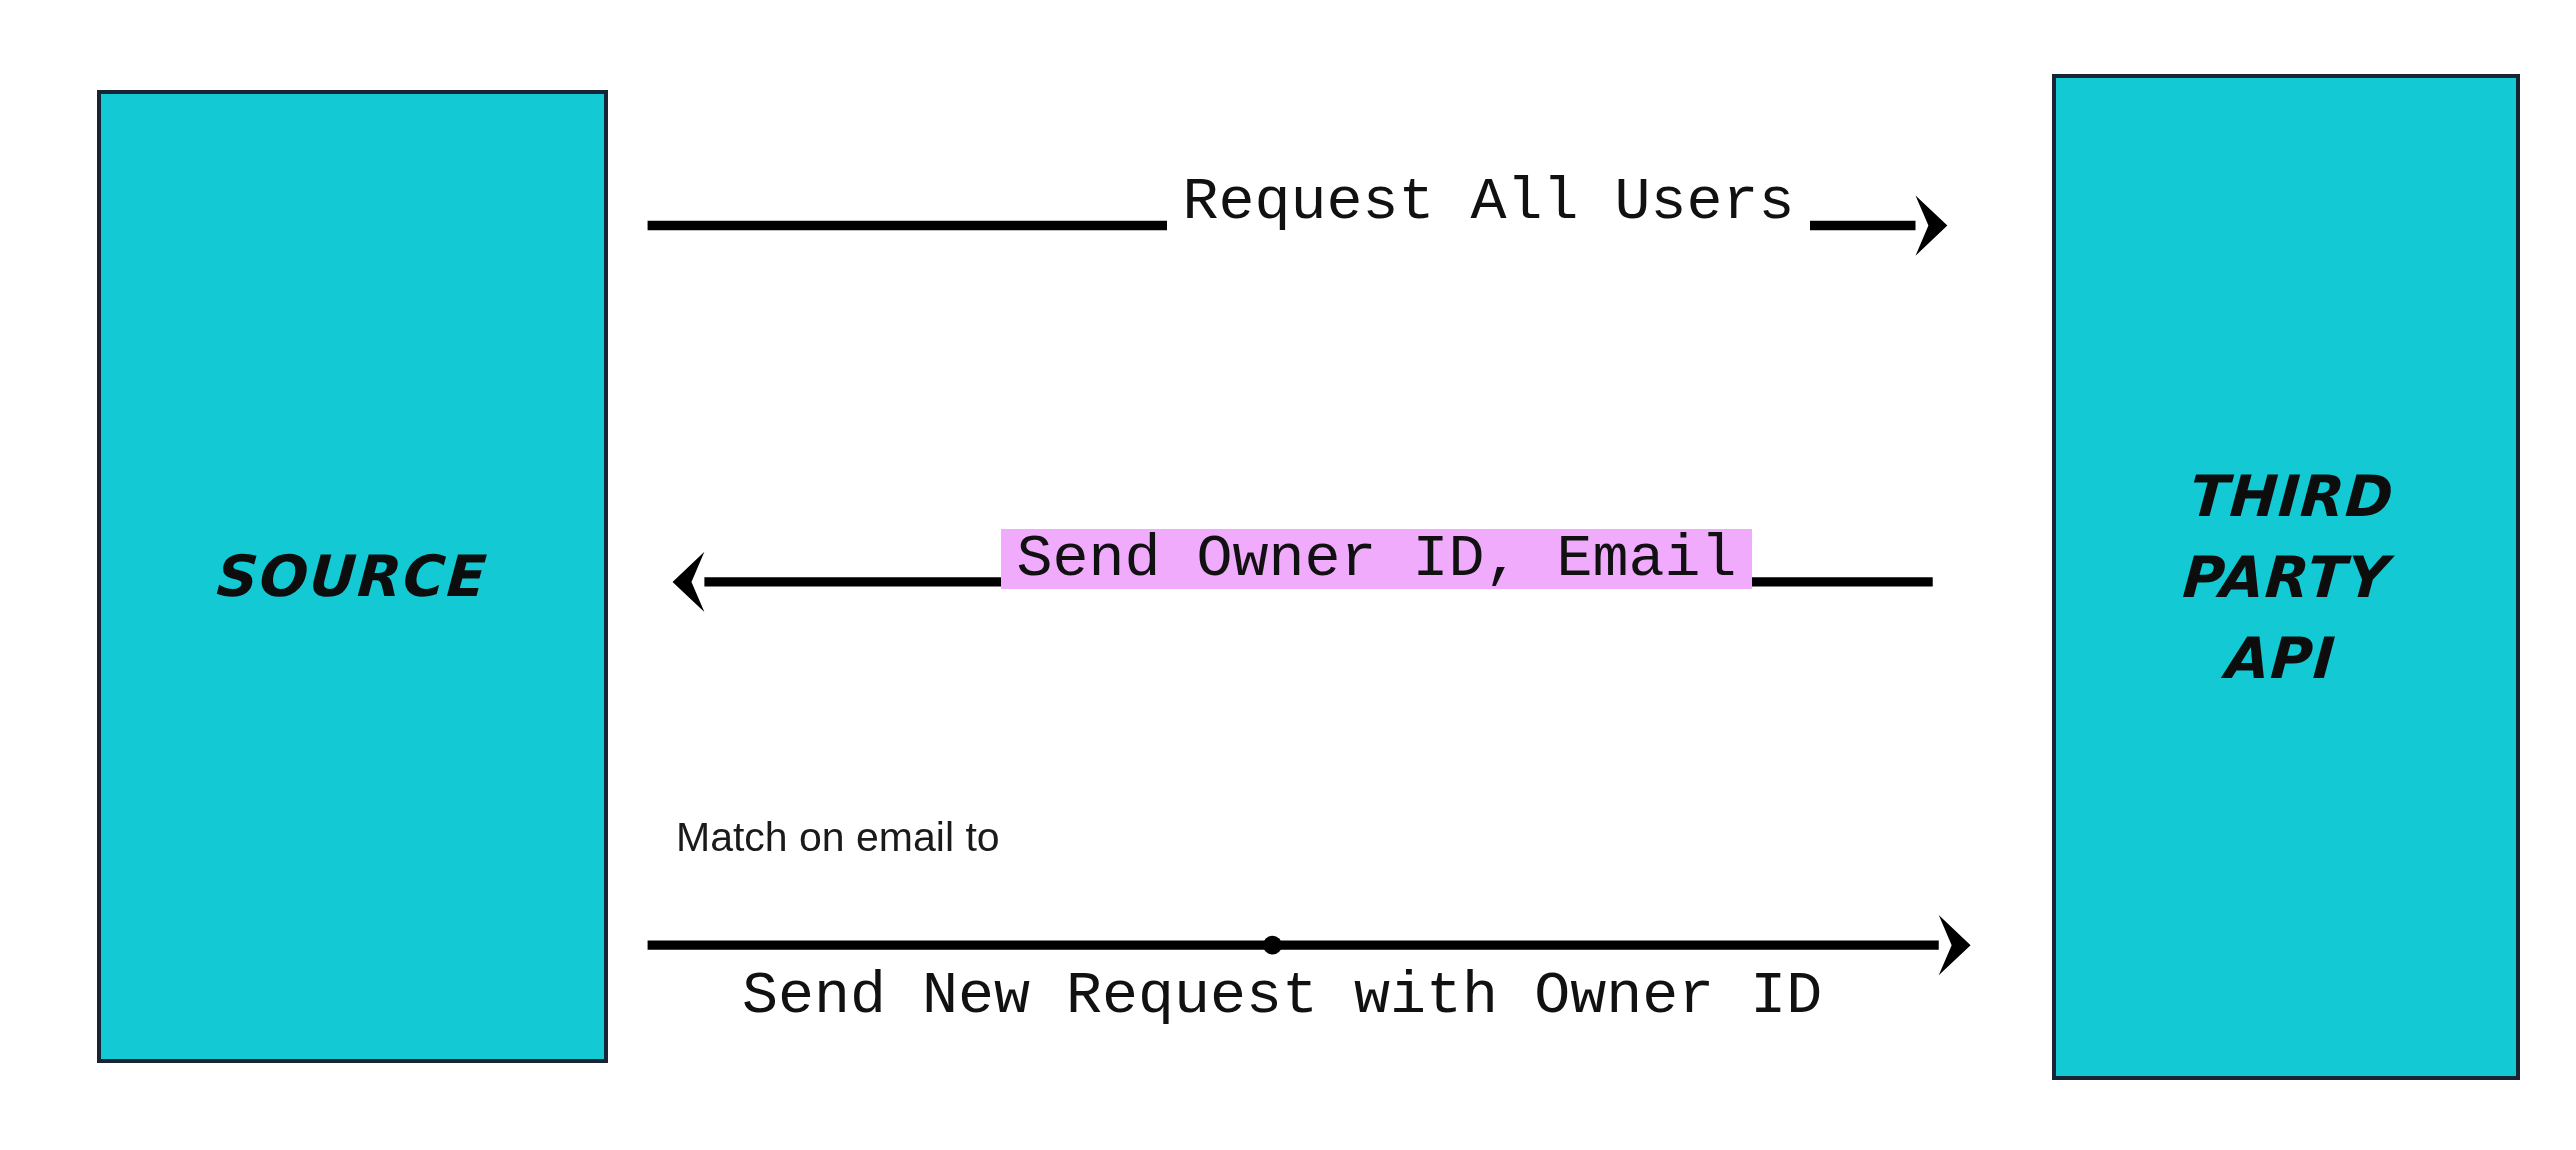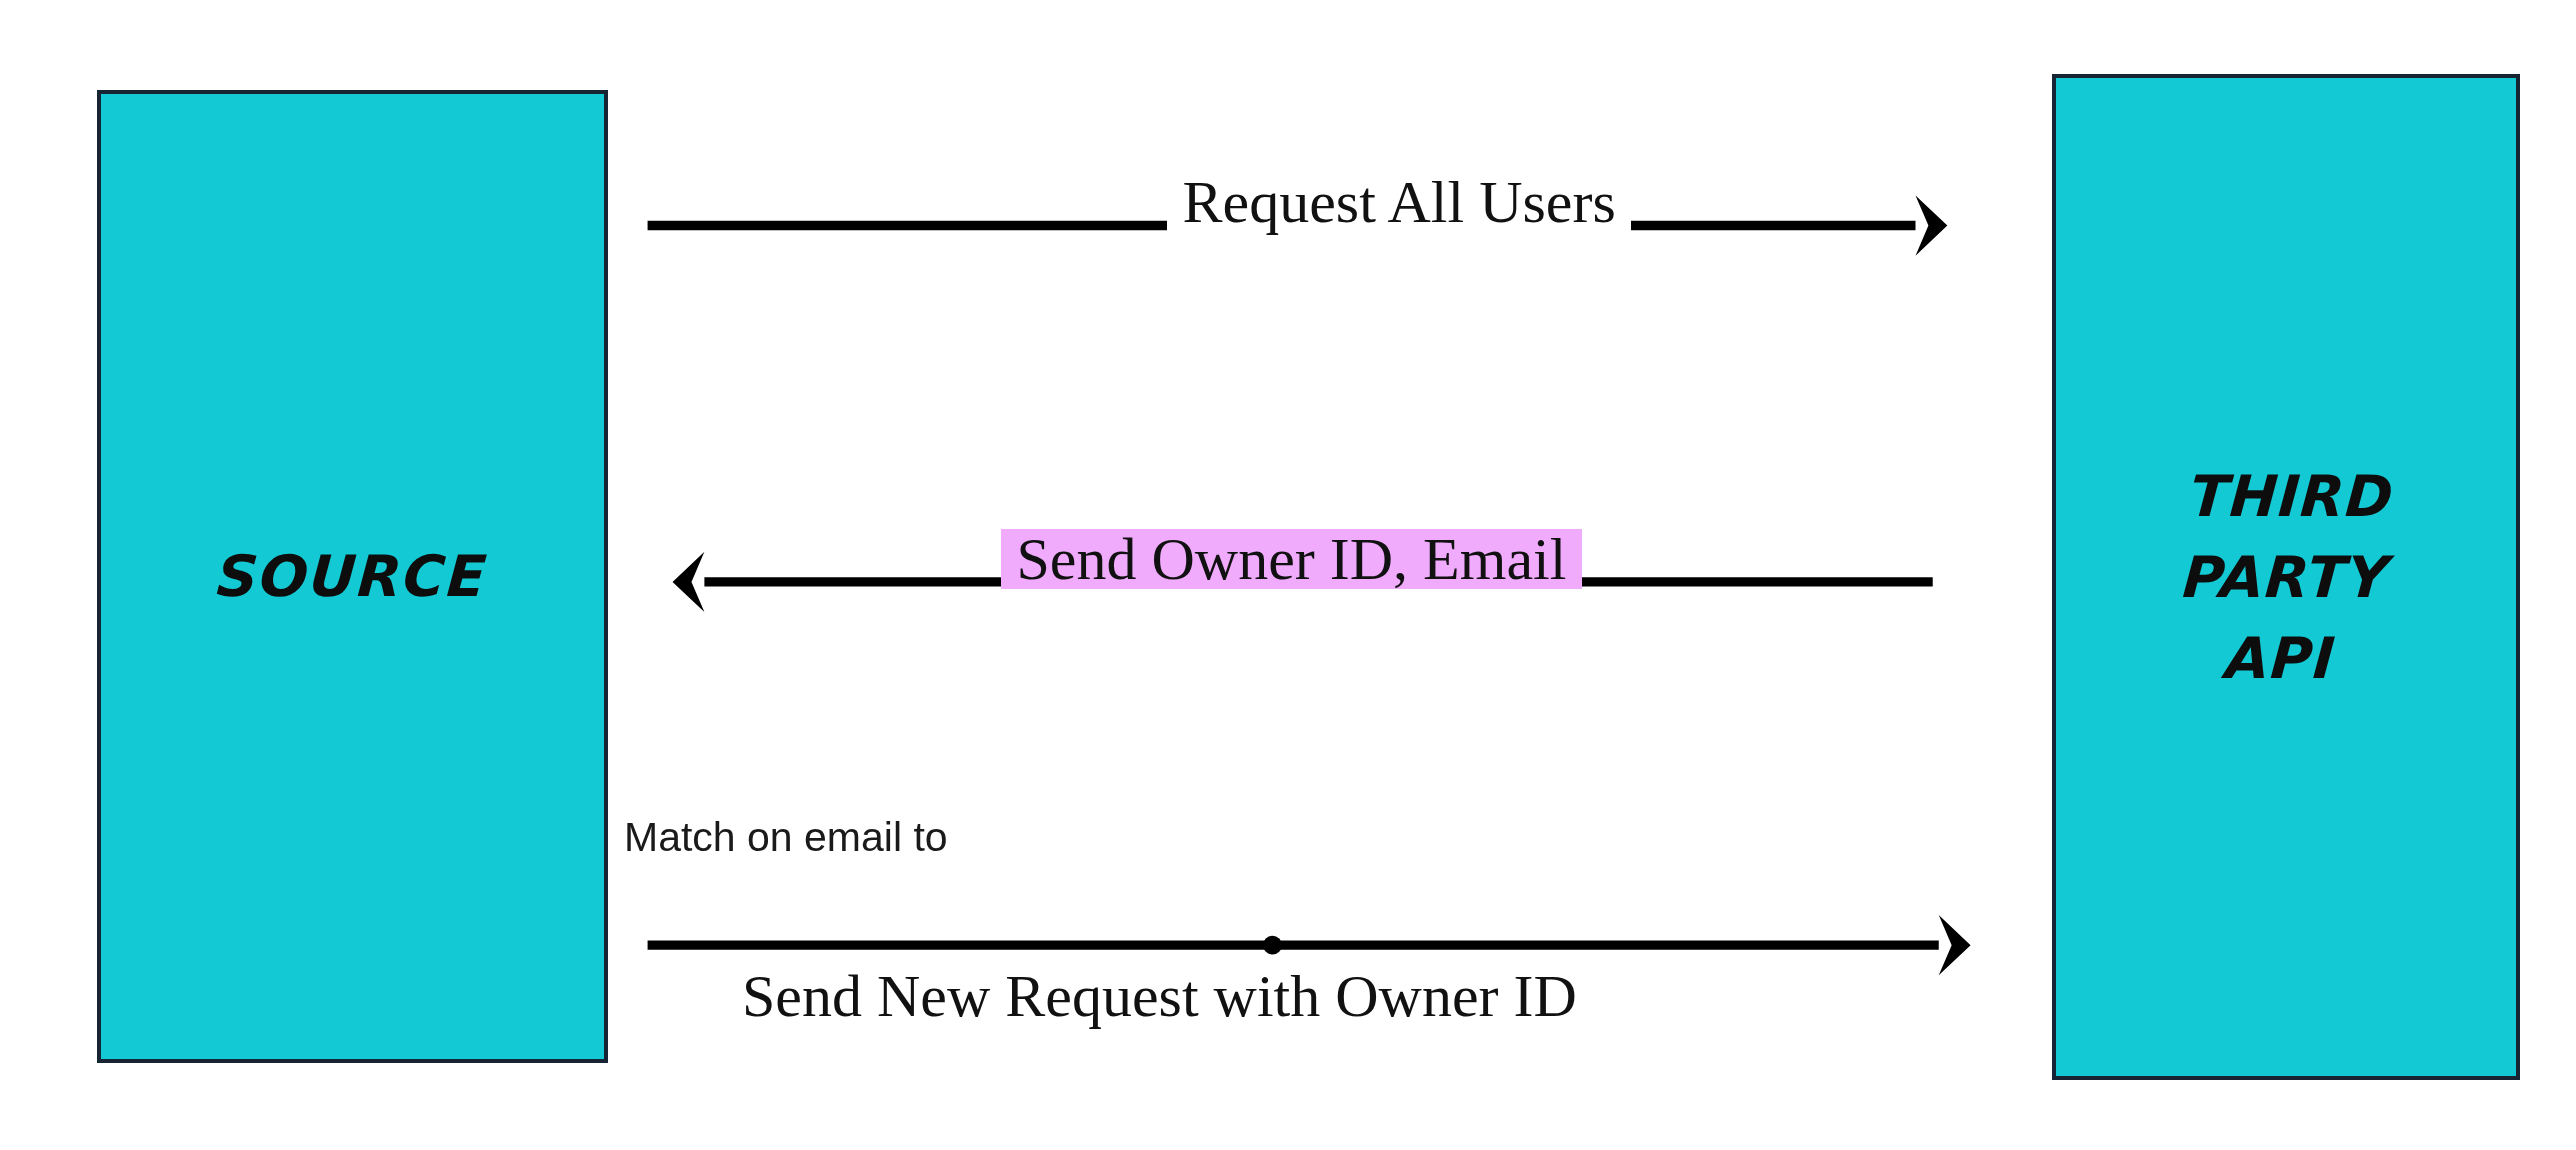--- a/index.html
+++ b/index.html
@@ -67,21 +67,21 @@
     top: 0;
     width: 2576px;
     height: 1150px;
     pointer-events: none;
   }
 
   
   .msg-label {
     position: absolute;
     color: #111111;
-    font-family: Liberation Serif, serif;
+    font-family: Liberation Mono, monospace;
     font-weight: 400;
     white-space: nowrap;
     user-select: none;
   }
   #msg-label-1 {
     left: 1167px;
     top: 172px;
     font-size: 60px;
     line-height: 1;
     background: #ffffff;
@@ -98,21 +98,21 @@
   #msg-label-3 {
     left: 742px;
     top: 966px;
     font-size: 60px;
     line-height: 1;
   }
 
   
   #note-match {
     position: absolute;
-    left: 624px;
+    left: 676px;
     top: 706px;
     color: #1a1a1a;
     font-family: "Liberation Sans", sans-serif;
     font-size: 41px;
     line-height: 1.28;
     white-space: pre;
     user-select: none;
   }
   #note-match .ln { display: block; }
 </style>

